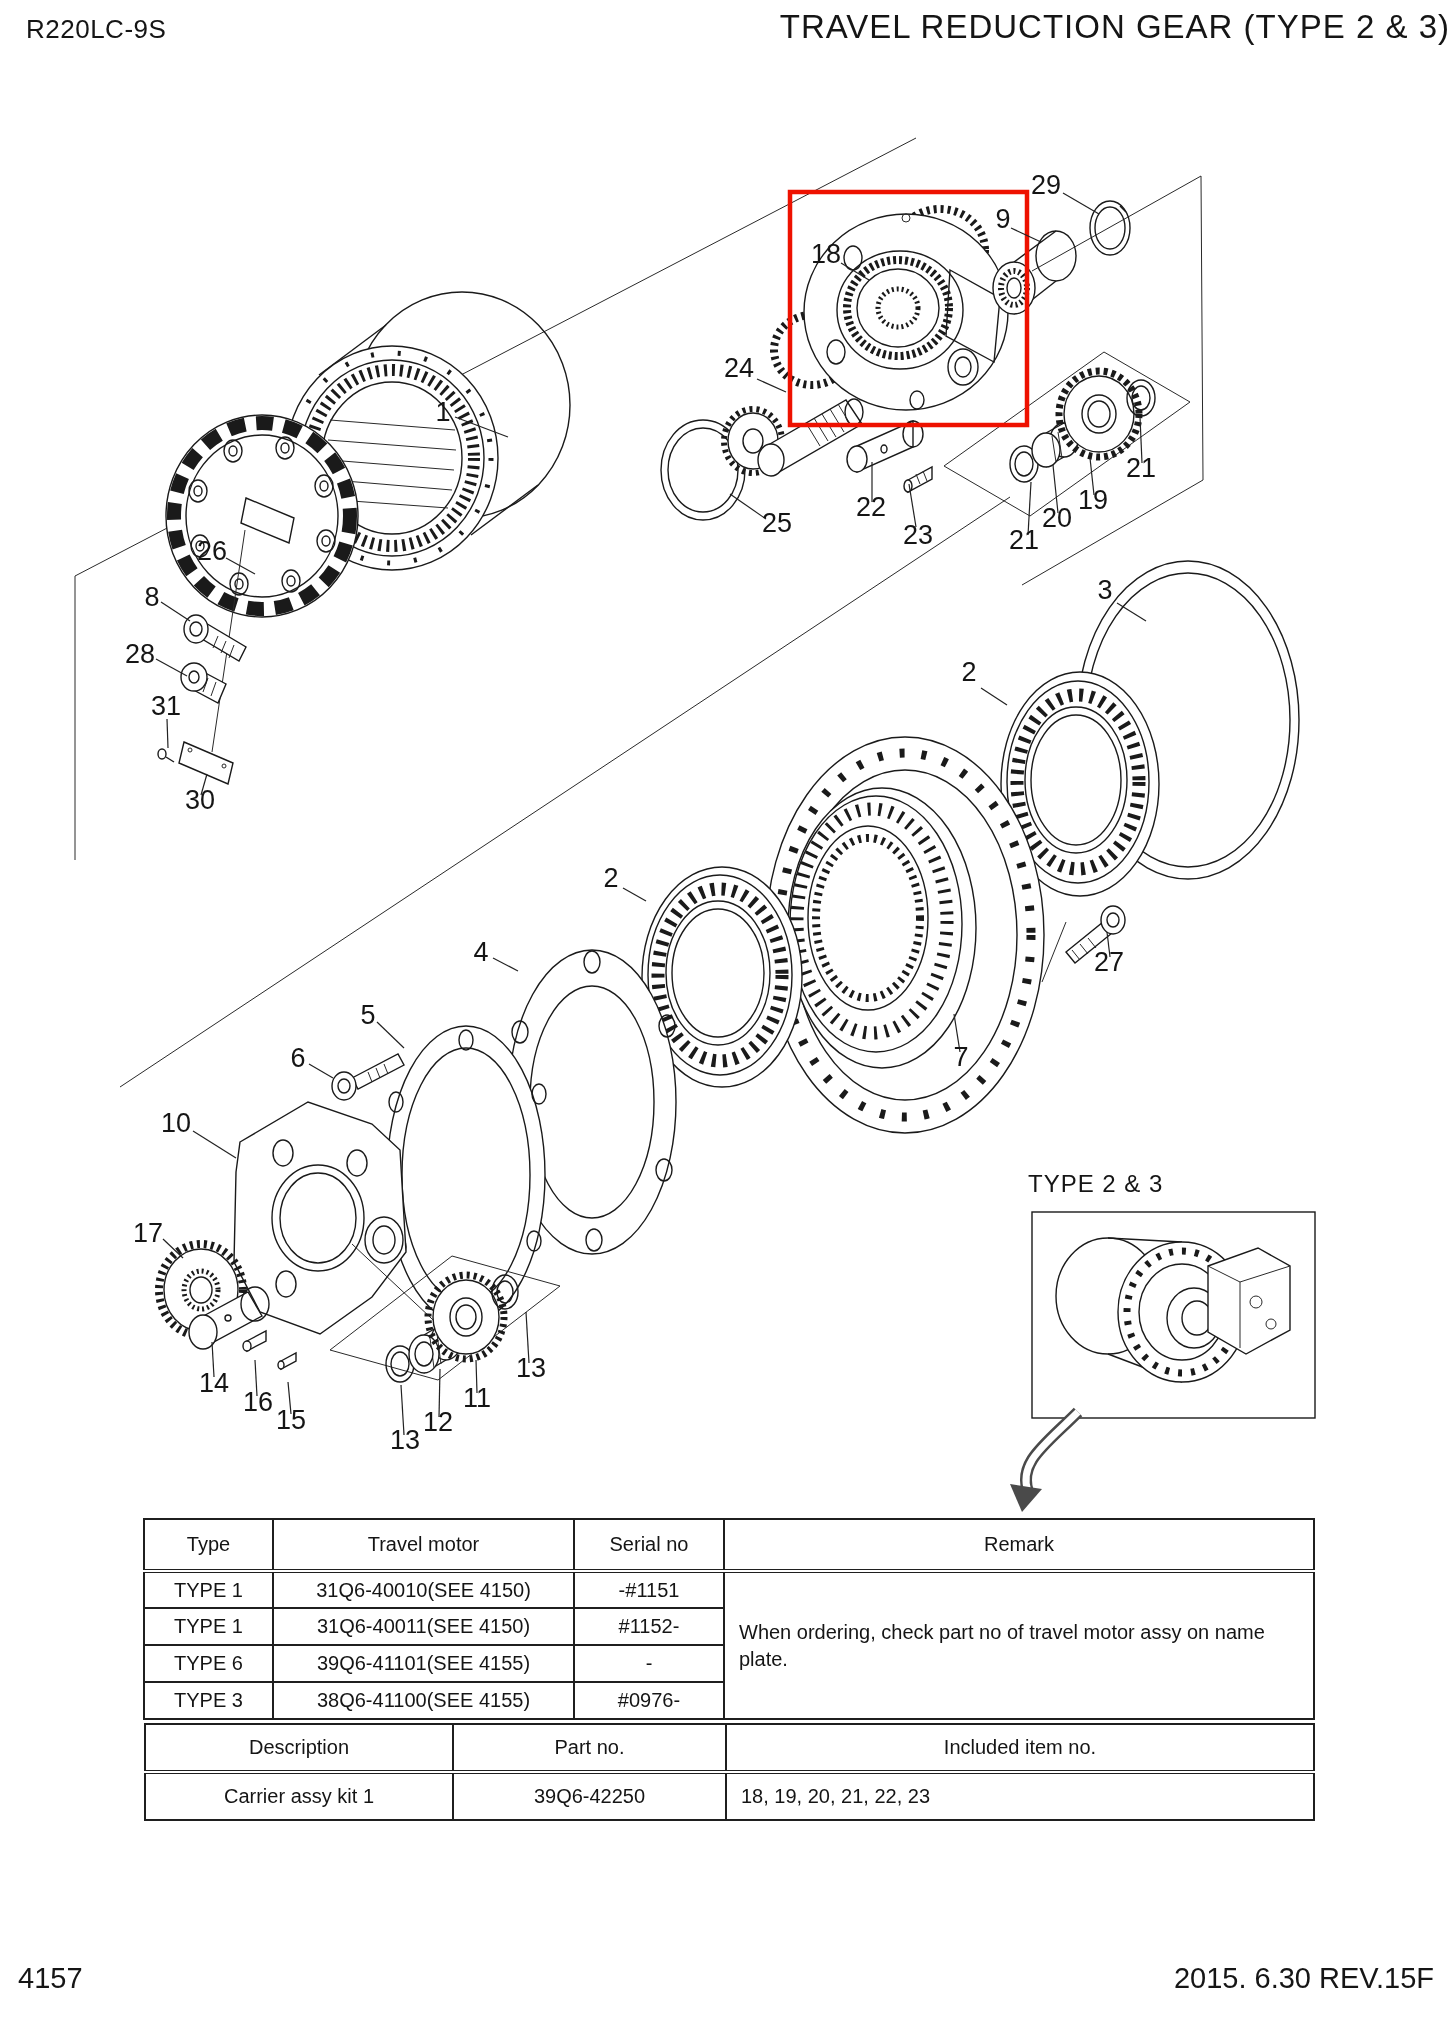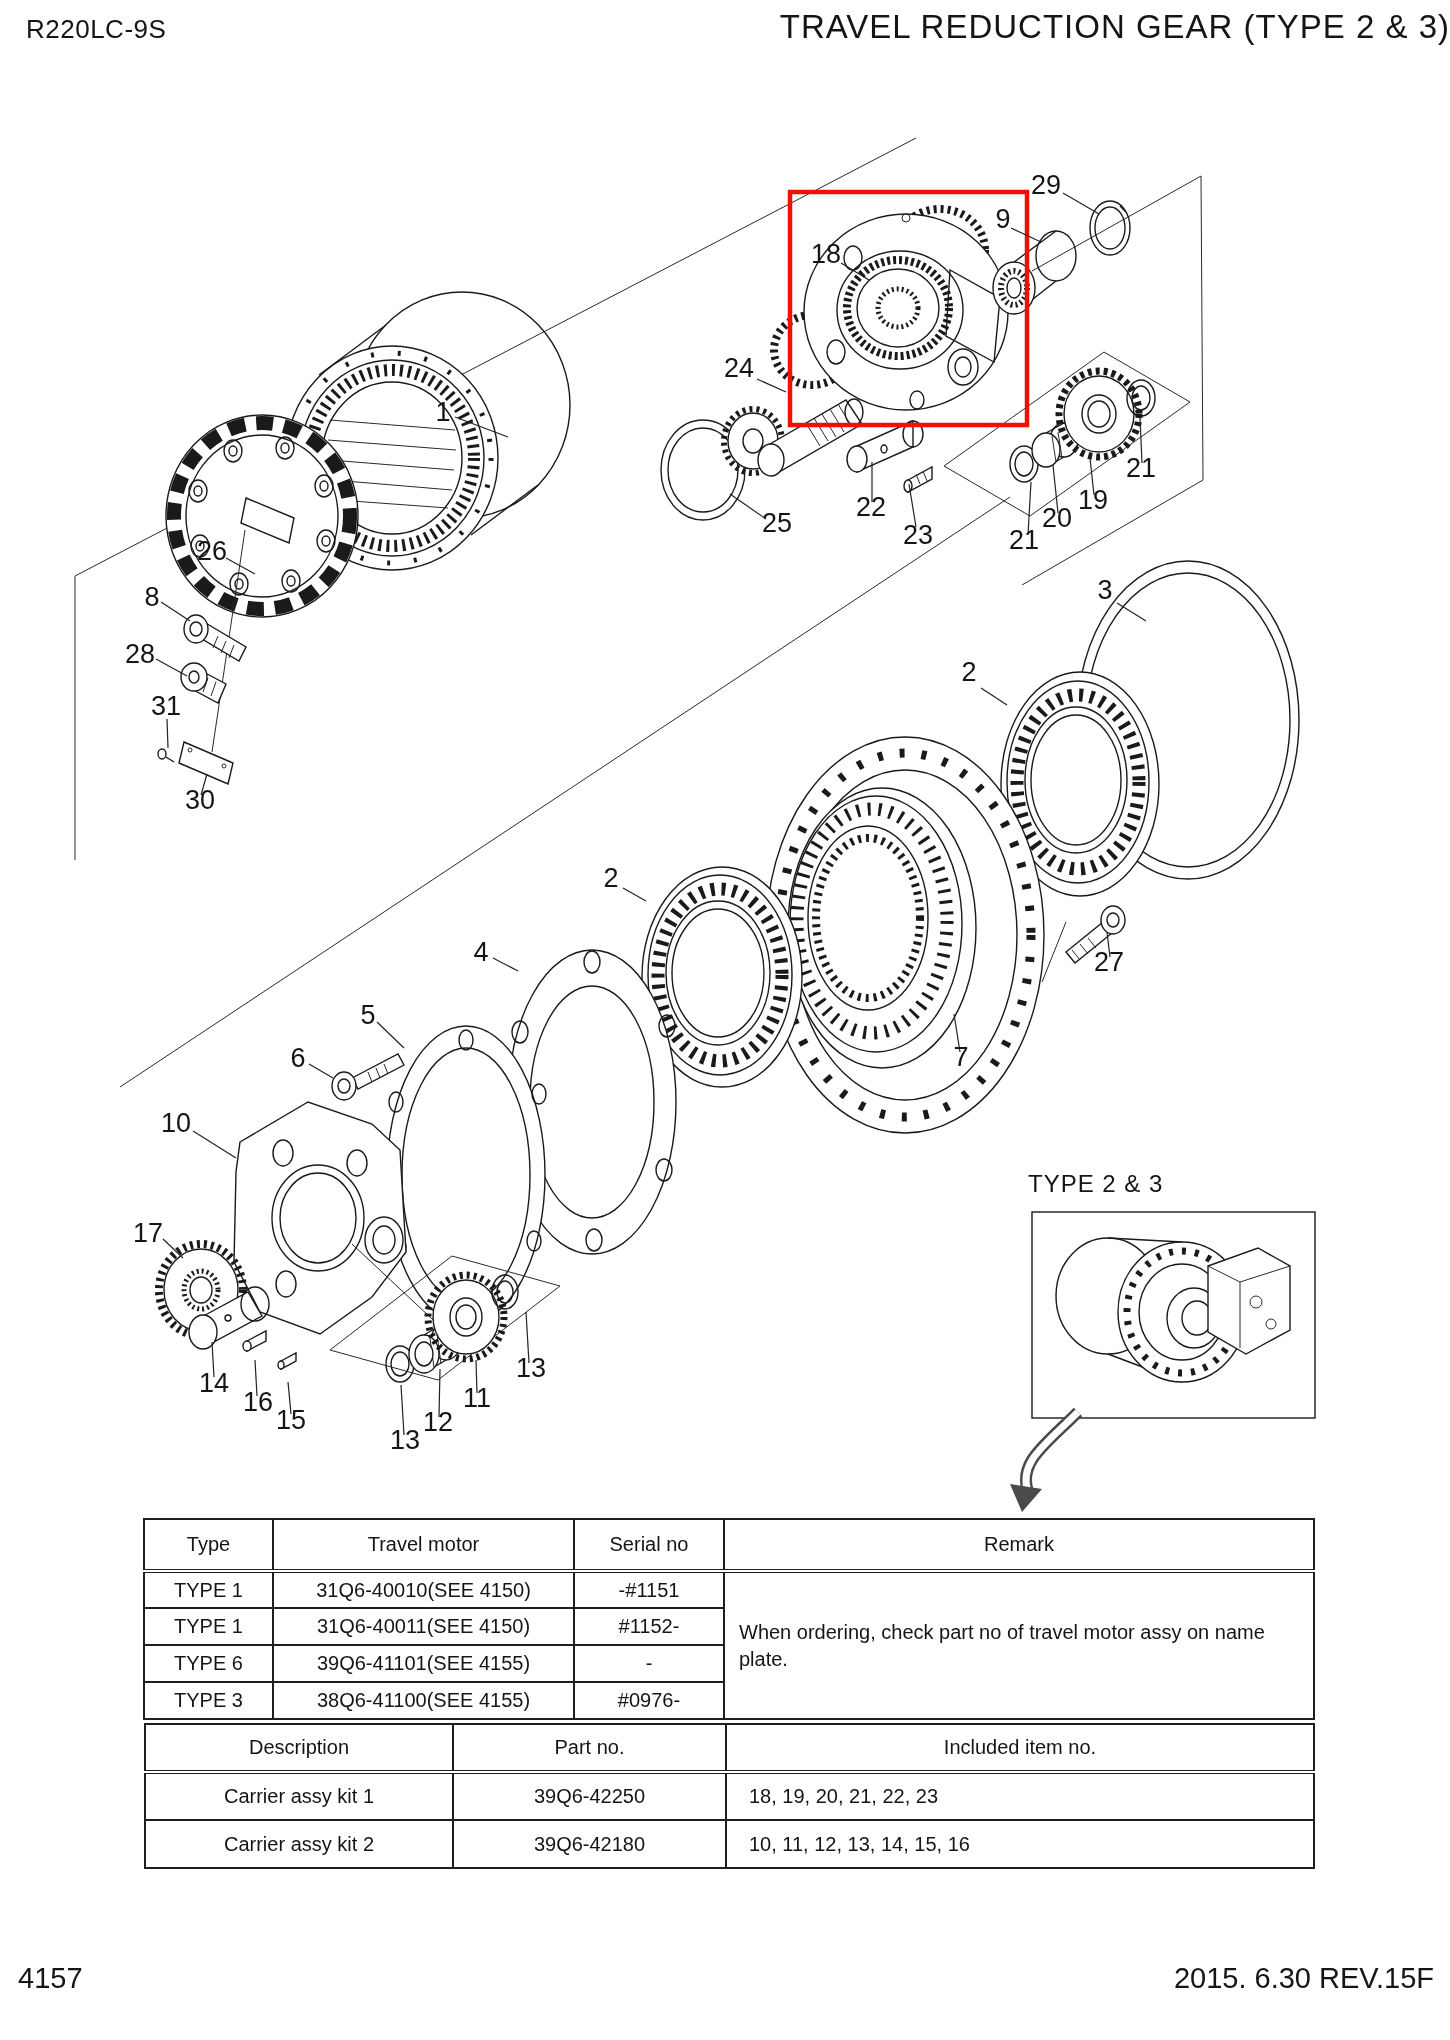--- a/index.html
+++ b/index.html
@@ -20,21 +20,21 @@
   th,td{border:2px solid #1f1f1f;font-weight:400;text-align:center;vertical-align:middle;padding:0;}
   #motor-table{left:143px;top:1518px;width:1170px;}
   #motor-table thead tr{height:52px;margin-top:24px;}
   #motor-table tbody tr{height:37px;}
   #motor-table thead th{border-bottom:4px double #1f1f1f;}
   #kits-table{left:144px;top:1723px;width:1169px;}
   #kits-table thead tr{height:48px;}
   #kits-table tbody tr{height:48px;}
   #kits-table thead th{border-bottom:4px double #1f1f1f;}
   .remark-cell{ text-align:left;padding:4px 14px;white-space:normal;line-height:1.35;}
-  .left-pad{text-align:left;padding-left:22px;}
+  .left-pad{text-align:left;padding-left:14px;}
   #footer-page{left:18px;top:1962px;font-size:29px;}
   #footer-rev{right:16px;top:1962px;font-size:29px;}
 </style>
 </head>
 <body>
 
 <div class="abs" id="model-label">R220LC-9S</div>
 <div class="abs" id="page-title">TRAVEL REDUCTION GEAR (TYPE 2 &amp; 3)</div>
 
 <svg id="diagram-svg" class="abs" width="1450" height="2040" viewBox="0 0 1450 2040" xmlns="http://www.w3.org/2000/svg">
@@ -463,22 +463,17 @@
       <th>Part no.</th>
       <th>Included item no.</th>
     </tr>
   </thead>
   <tbody id="kits-tbody">
       <tr>
         <td>Carrier assy kit 1</td>
         <td>39Q6-42250</td>
         <td class="left-pad">18, 19, 20, 21, 22, 23</td>
       </tr>
-      <tr>
-        <td>Carrier assy kit 2</td>
-        <td>39Q6-42180</td>
-        <td class="left-pad">10, 11, 12, 13, 14, 15, 16</td>
-      </tr>
     </tbody>
 </table>
 
 <div class="abs" id="footer-page">4157</div>
 <div class="abs" id="footer-rev">2015. 6.30  REV.15F</div>
 
 </body></html>

